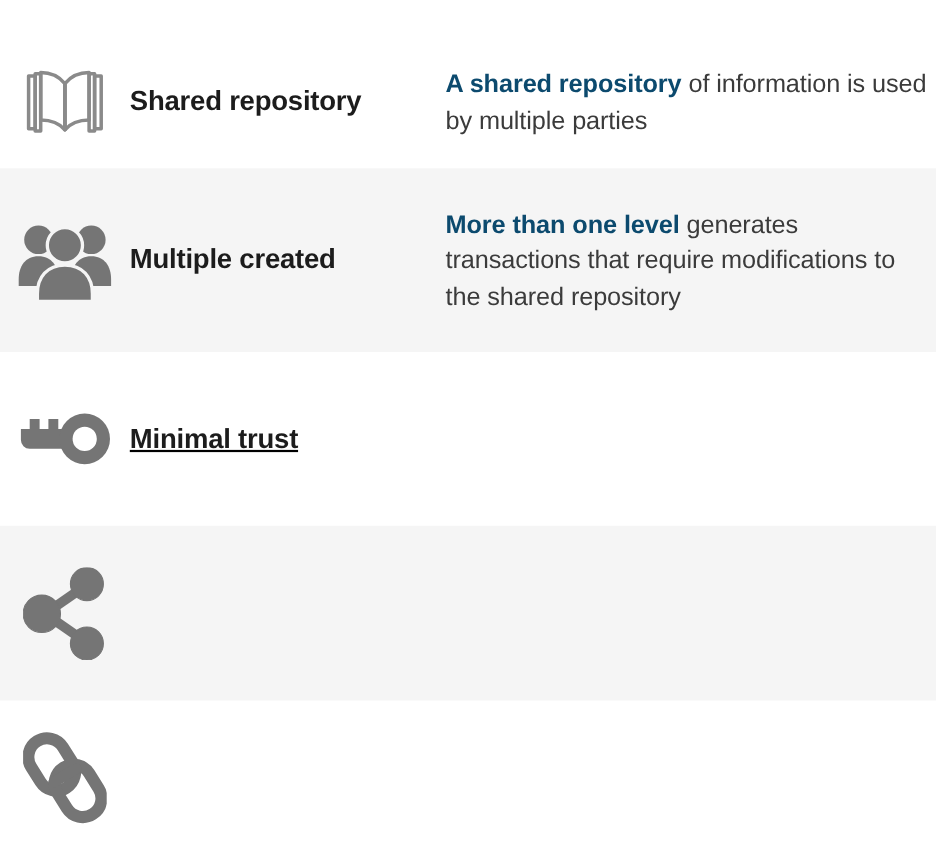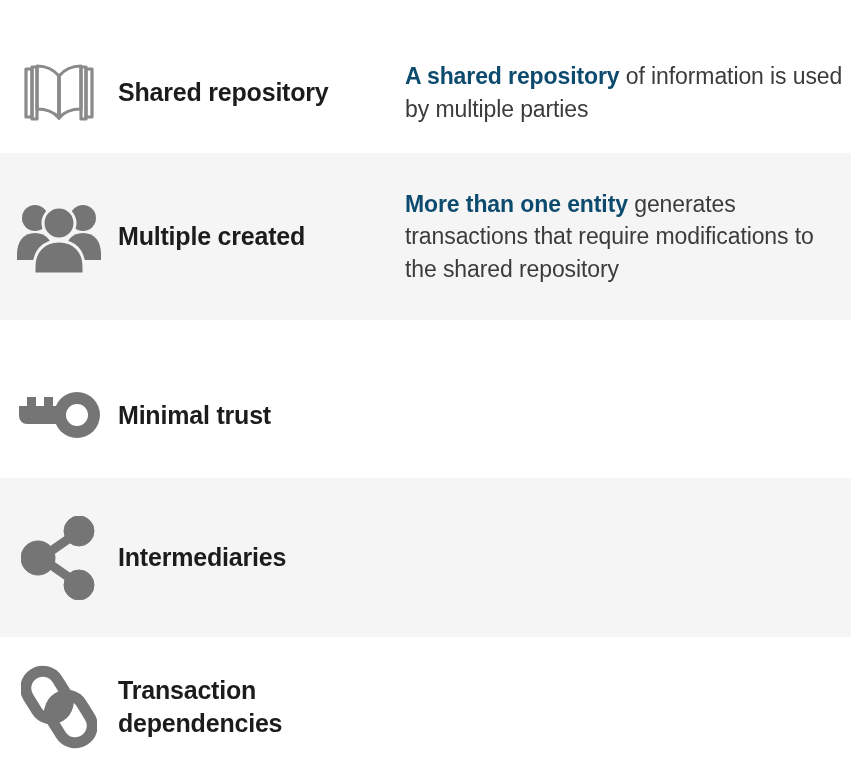--- a/index.html
+++ b/index.html
@@ -67,21 +67,21 @@
     letter-spacing: -0.1px;
   }
   .desc-text b {
     font-weight: bold;
     color: #0c4a6e;
   }
 
   
   #row-1 { top: 16px;   height: 153px; }
   #row-2 { top: 153px; height: 167px; }
-  #row-3 { top: 336px; height: 158px; }
+  #row-3 { top: 320px; height: 158px; text-decoration: underline; }
   #row-4 { top: 478px; height: 159px; }
   #row-5 { top: 637px; height: 139px; }
 </style>
 </head>
 <body>
 
 <div id="sheet">
 
   <div class="row" id="row-1" style="background: rgb(255, 255, 255);">
     <div class="icon-cell">
@@ -115,21 +115,21 @@
           <path d="M68 35 C80 35 86 44 86 56 V62 H50 V56 C50 44 56 35 68 35 Z"></path>
           <circle cx="44" cy="25" r="16" stroke="#f5f5f5" stroke-width="3"></circle>
           <path d="M44 43 C28 43 19 54 19 69 V76 H69 V69 C69 54 60 43 44 43 Z" stroke="#f5f5f5" stroke-width="3"></path>
         </svg>
       </span>
     </div>
     <div class="label-cell">
       <div class="label-text">Multiple created</div>
     </div>
     <div class="desc-cell">
-      <div class="desc-text"><b>More than one entity</b><span> generates transactions that require modifications to the shared repository</span></div>
+      <div class="desc-text"><b>More than one level</b><span> generates transactions that require modifications to the shared repository</span></div>
     </div>
   </div>
 
   <div class="row" id="row-3" style="background: rgb(255, 255, 255);">
     <div class="icon-cell">
       <span>
         <svg width="92" height="52" viewBox="0 0 92 52" fill="#757575">
           <path d="M6 17 H14 V8 H23 V17 H31 V8 H40 V17 H56 V35 H14 A8 8 0 0 1 6 27 Z"></path>
           <circle cx="64" cy="26" r="23"></circle>
           <circle cx="64" cy="26" r="11" fill="#ffffff"></circle>
@@ -146,33 +146,27 @@
       <span>
         <svg width="76" height="84" viewBox="0 0 76 84" fill="#757575" stroke="#757575">
           <line x1="20" y1="42" x2="56" y2="17" stroke-width="9"></line>
           <line x1="20" y1="42" x2="56" y2="67" stroke-width="9"></line>
           <circle cx="17" cy="42" r="17"></circle>
           <circle cx="58" cy="15" r="15"></circle>
           <circle cx="58" cy="69" r="15"></circle>
         </svg>
       </span>
     </div>
-    <div class="label-cell">
-      <div class="label-text">Intermediaries</div>
-    </div>
   </div>
 
   <div class="row" id="row-5" style="background: rgb(255, 255, 255);">
     <div class="icon-cell">
       <span>
         <svg width="76" height="92" viewBox="0 0 76 92" fill="none" stroke="#757575" stroke-width="11" stroke-linecap="round">
           <rect x="9" y="9" width="34" height="50" rx="17" transform="rotate(-32 26 34)"></rect>
           <rect x="33" y="33" width="34" height="50" rx="17" transform="rotate(-32 50 58)"></rect>
           <line x1="28" y1="50" x2="48" y2="38" stroke-width="10"></line>
         </svg>
       </span>
     </div>
-    <div class="label-cell">
-      <div class="label-text">Transaction dependencies</div>
-    </div>
   </div>
 
 </div>
 
 </body></html>

